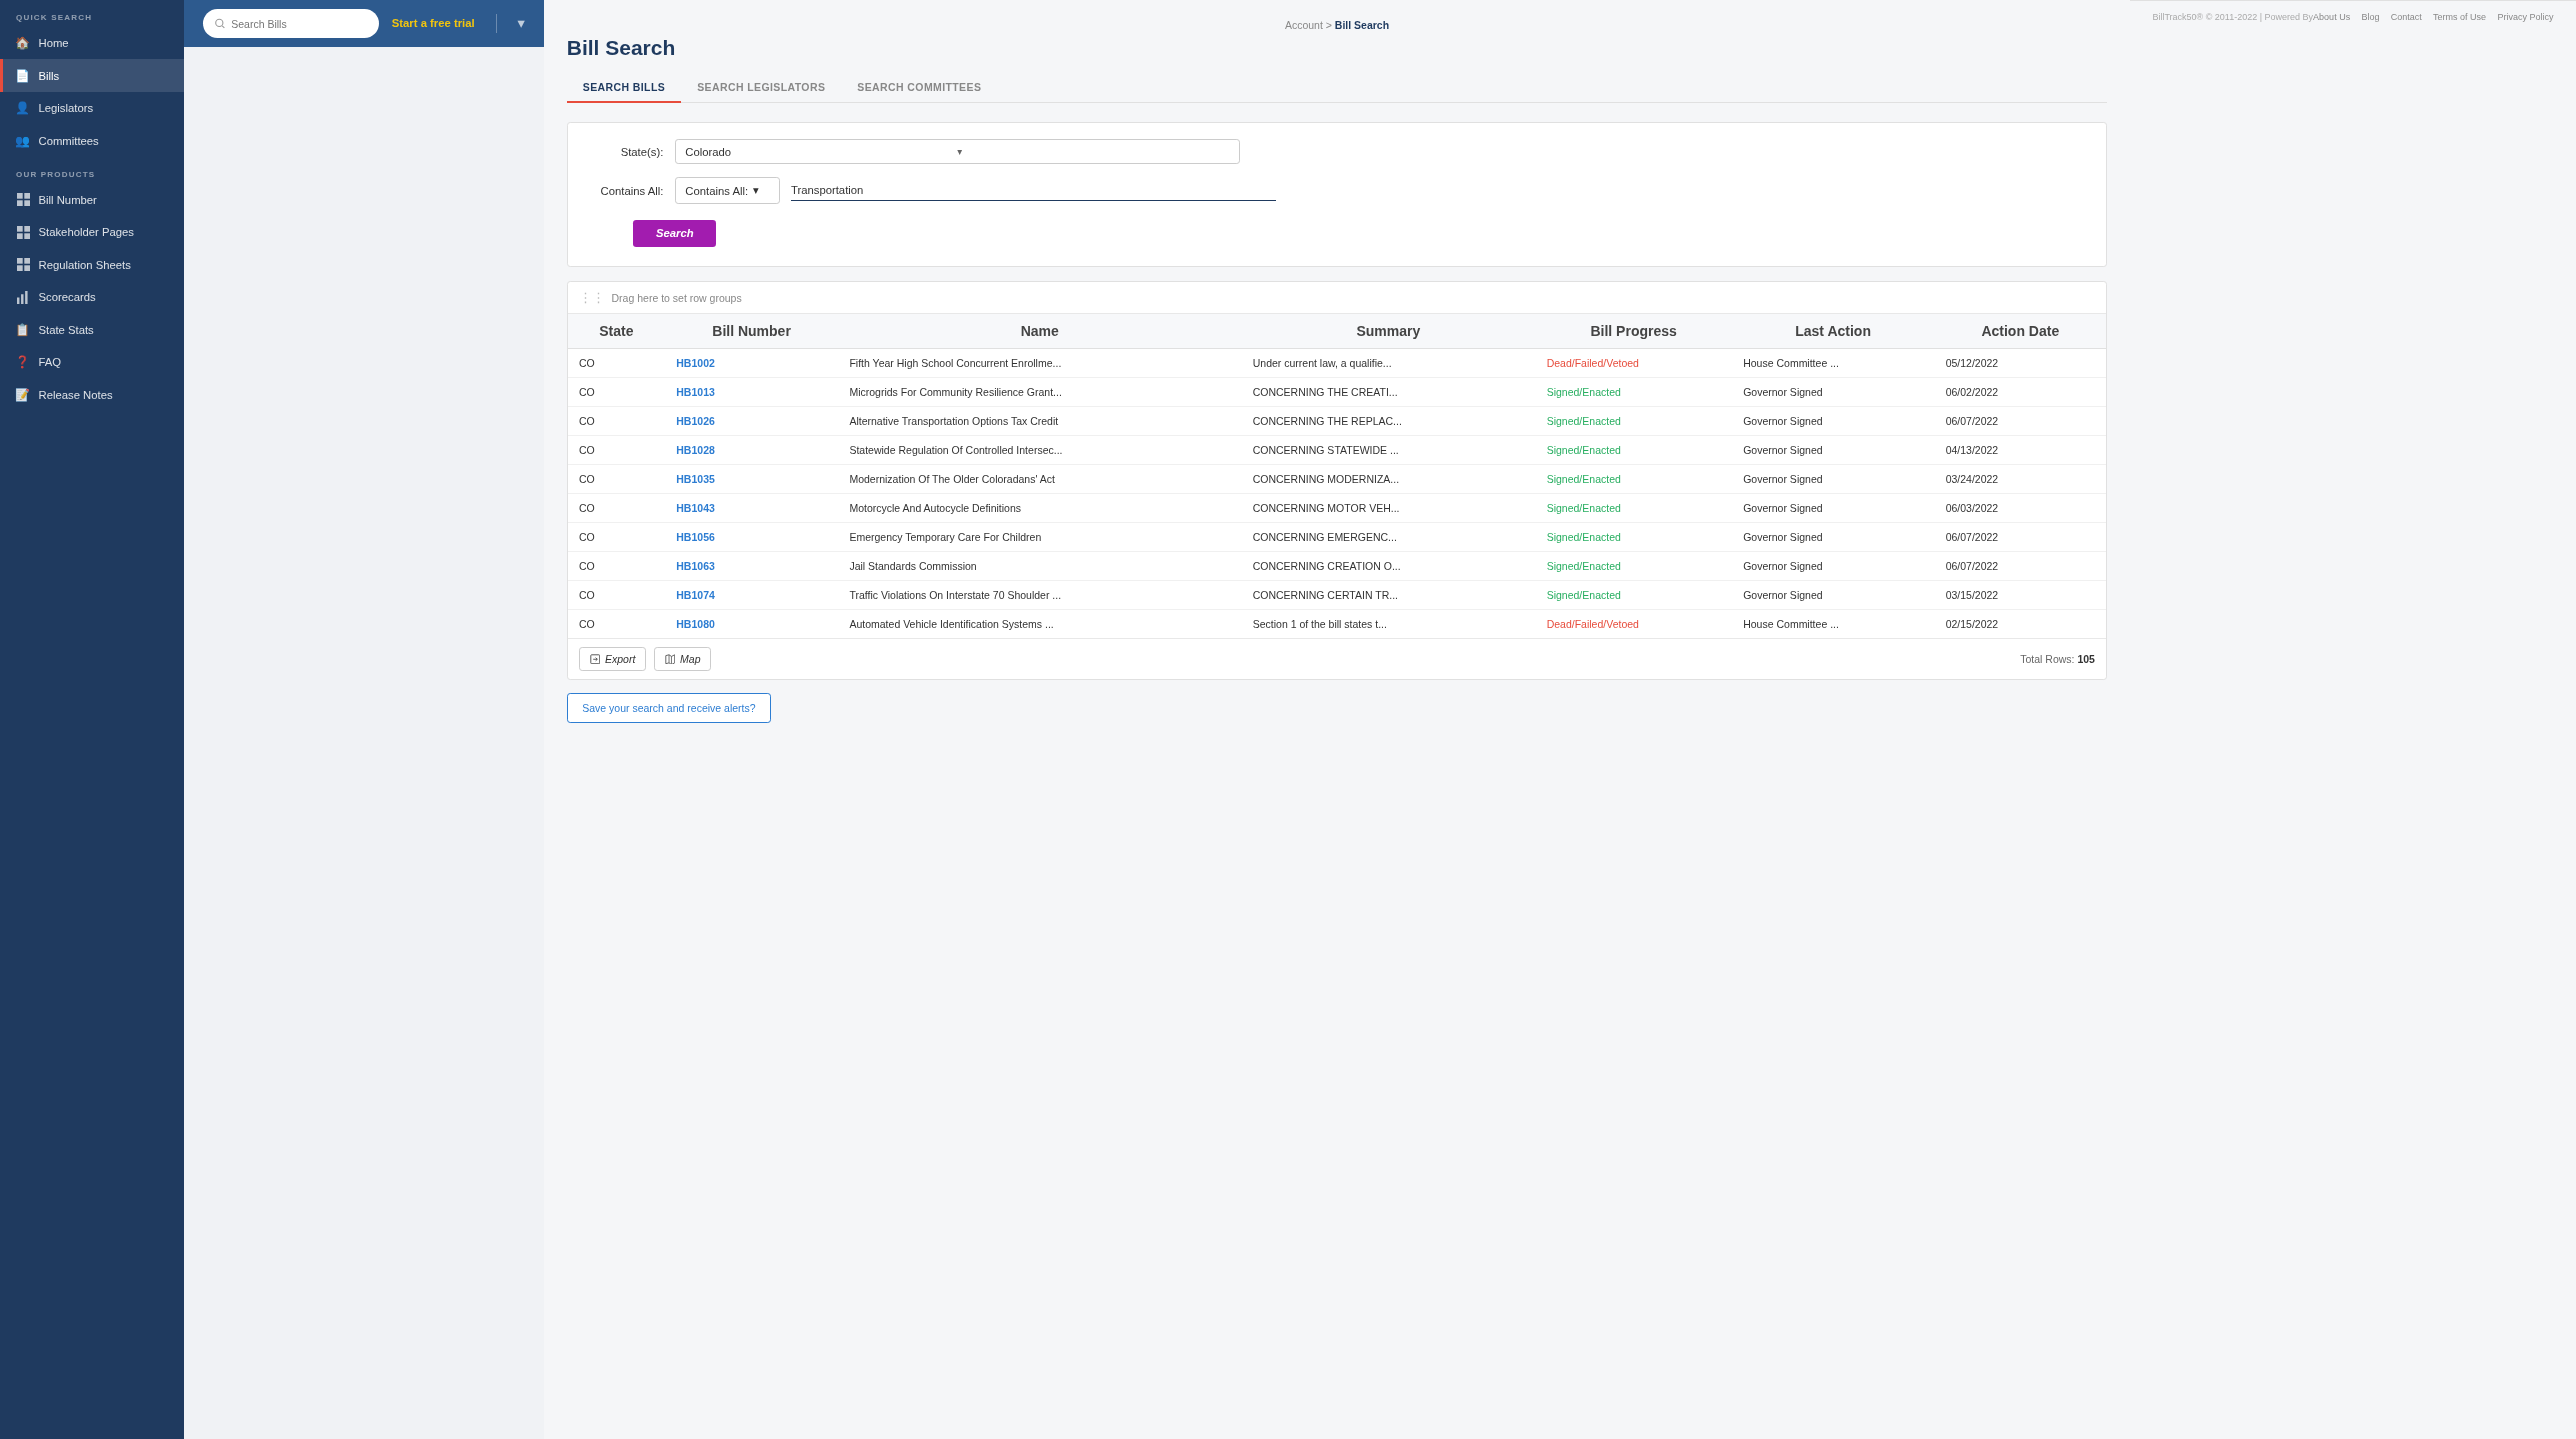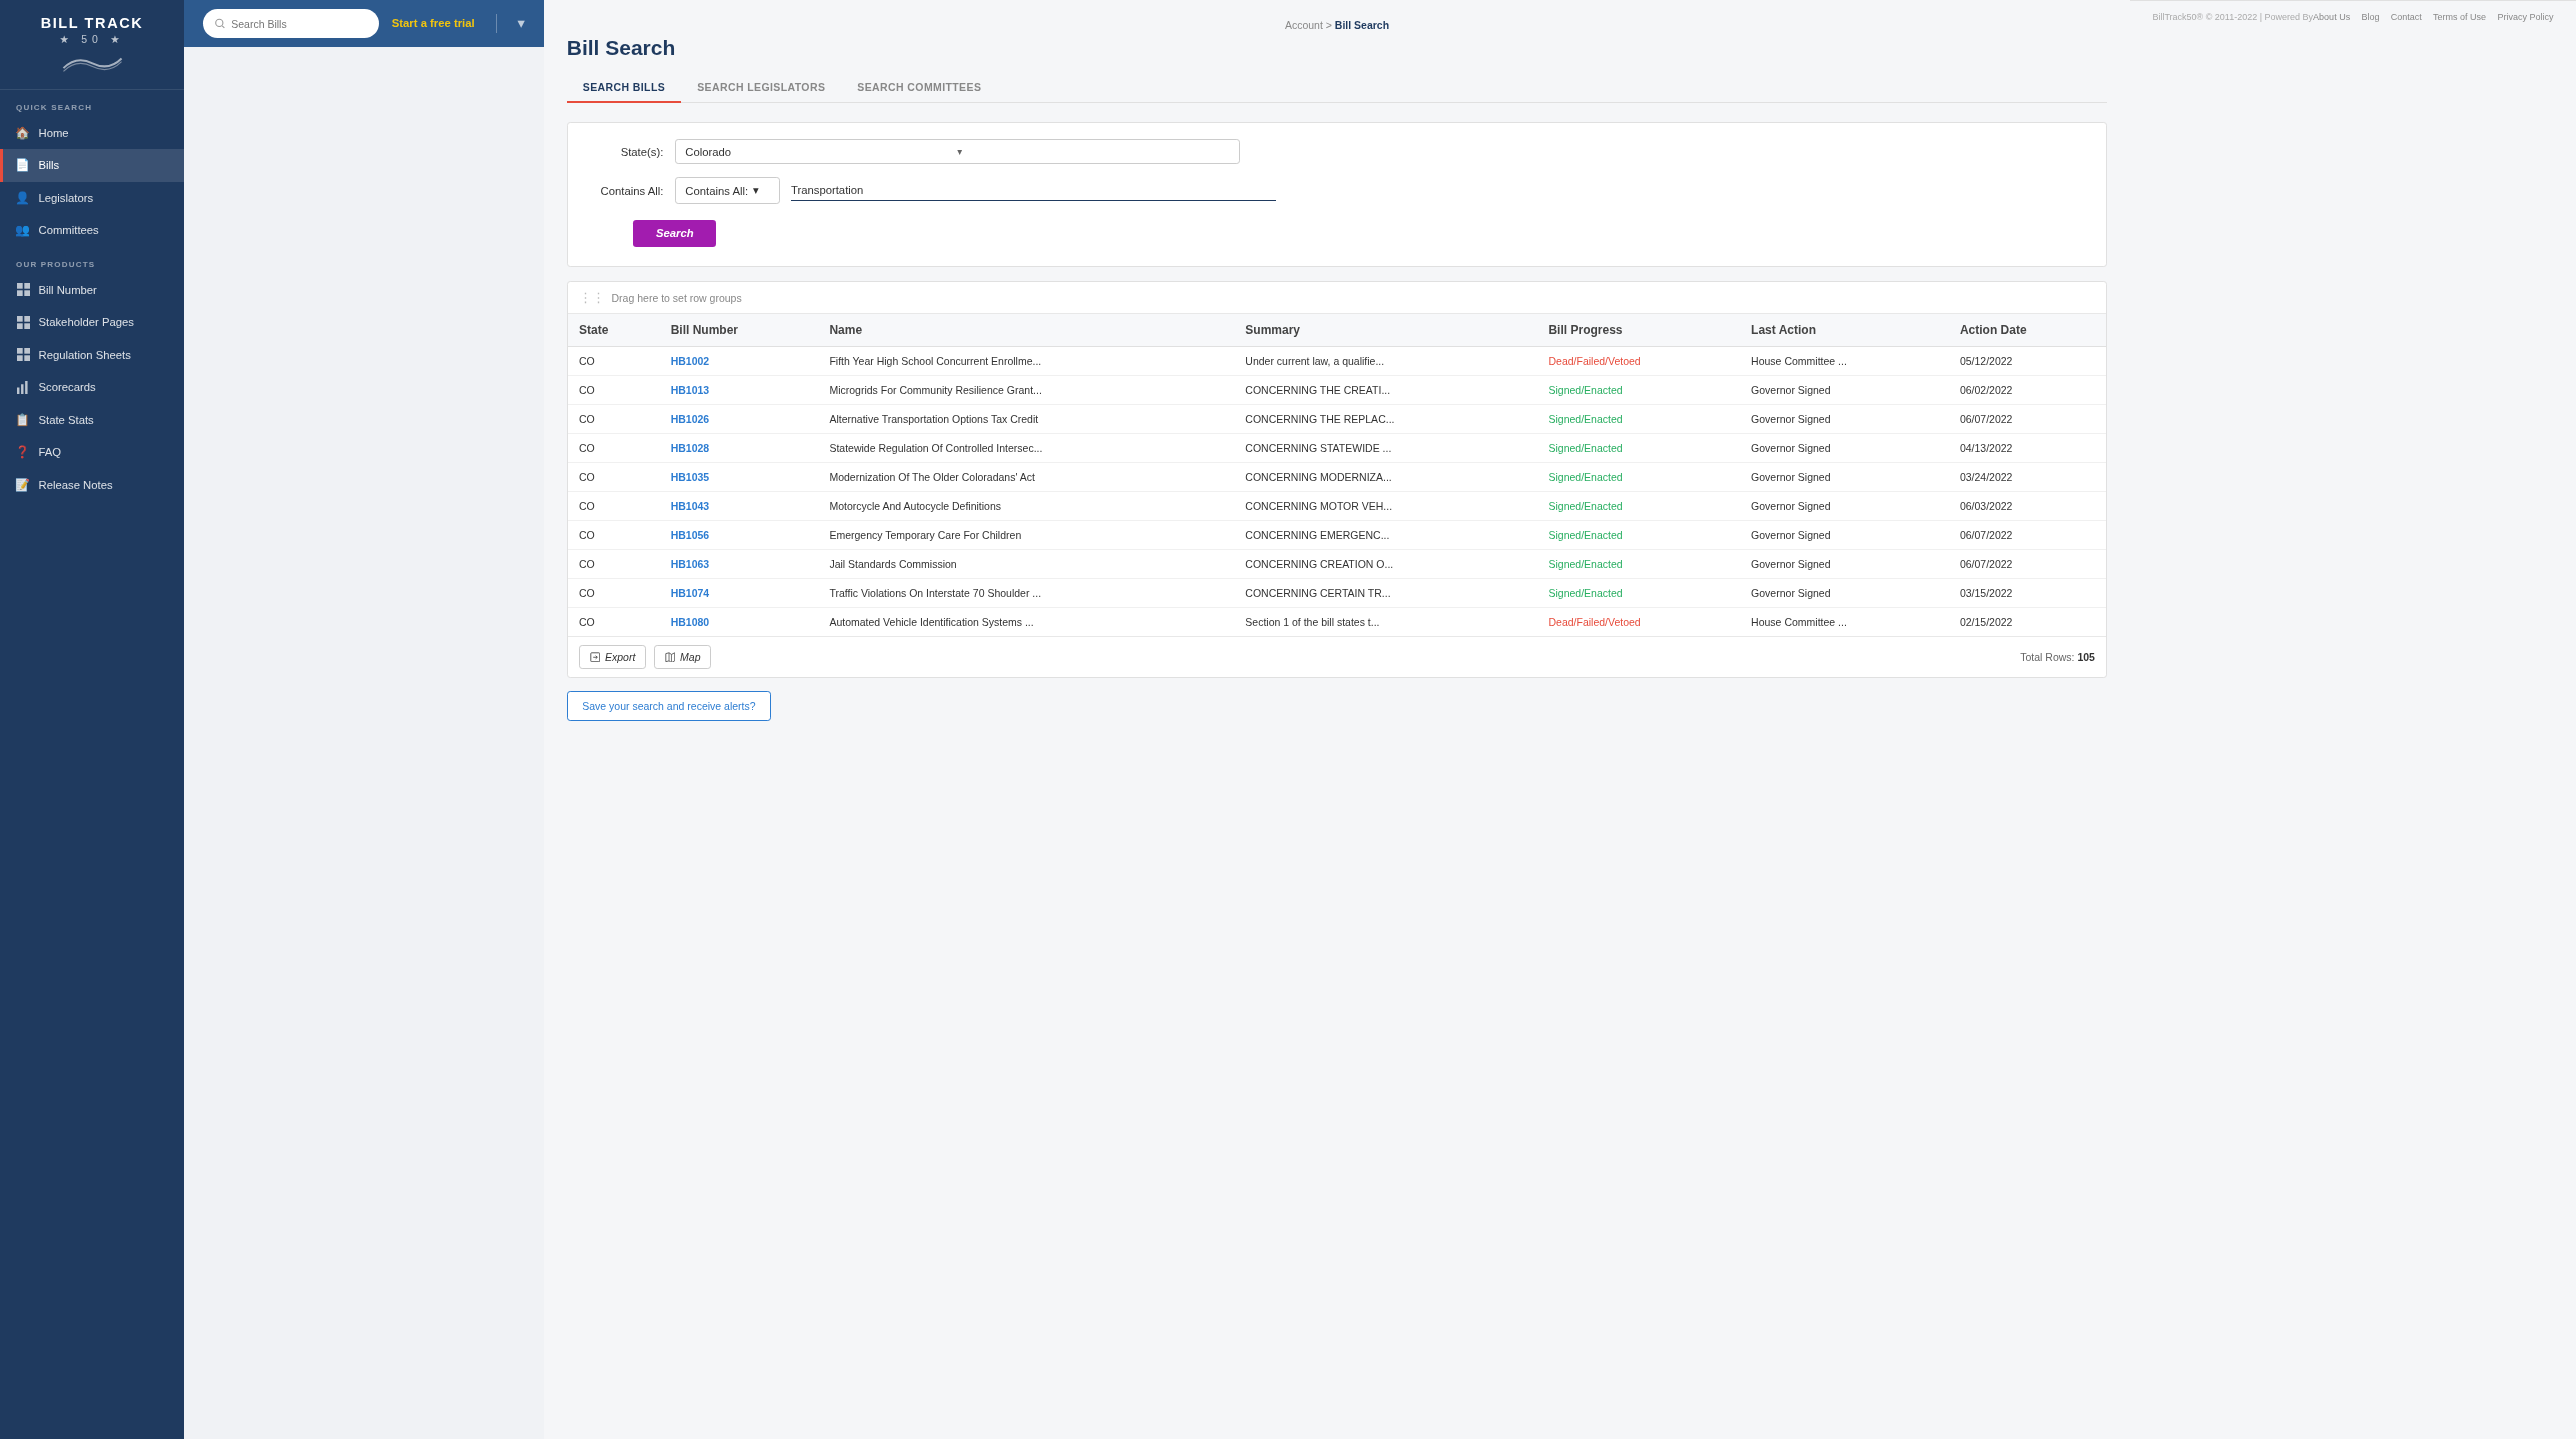--- a/index.html
+++ b/index.html
@@ -280,23 +280,23 @@
     table {
       width: 100%;
       border-collapse: collapse;
       font-size: 10.5px;
     }
     thead tr {
       background: #f7f8fa;
       border-bottom: 1.6px solid #e0e0e0;
     }
     th {
-      text-align: left;
+      text-align: center;
       padding: 9px 11.3px;
-      font-size: 12px;
+      font-size: 14px;
       font-weight: 700;
       color: #444;
       white-space: nowrap;
     }
     td {
       padding: 8px 11.3px;
       border-bottom: 0.8px solid #f0f0f0;
       color: #333;
       font-size: 10.5px;
     }
@@ -367,29 +367,20 @@
       justify-content: space-between;
       flex-shrink: 0;
     }
     .footer-links { display: flex; gap: 11.3px; }
     .footer-link { color: #888; cursor: pointer; font-size: 9px; }
   </style>
 </head>
 <body>
 
 <div id="sidebar">
-  <div id="sidebar-logo">
-    <div class="logo-text">BILL TRACK</div>
-    <div style="font-size:10.5px;letter-spacing:4.8px;color:rgba(255,255,255,0.7);margin:1.6px 0;">★ 50 ★</div>
-    
-    <svg class="logo-wave" viewBox="0 0 80 28" fill="none" xmlns="http://www.w3.org/2000/svg">
-      <path d="M4 20 Q20 4 40 14 Q60 24 76 8" stroke="rgba(255,255,255,0.6)" stroke-width="2.5" fill="none"></path>
-      <path d="M4 24 Q20 8 40 18 Q60 28 76 12" stroke="rgba(255,255,255,0.4)" stroke-width="1.5" fill="none"></path>
-    </svg>
-  </div>
 
   <div class="sidebar-section-label">QUICK SEARCH</div>
 
   <div class="sidebar-item">
     <span class="sidebar-icon">🏠</span>
     <span>Home</span>
   </div>
   <div class="sidebar-item active">
     <span class="sidebar-icon">📄</span>
     <span>Bills</span>

